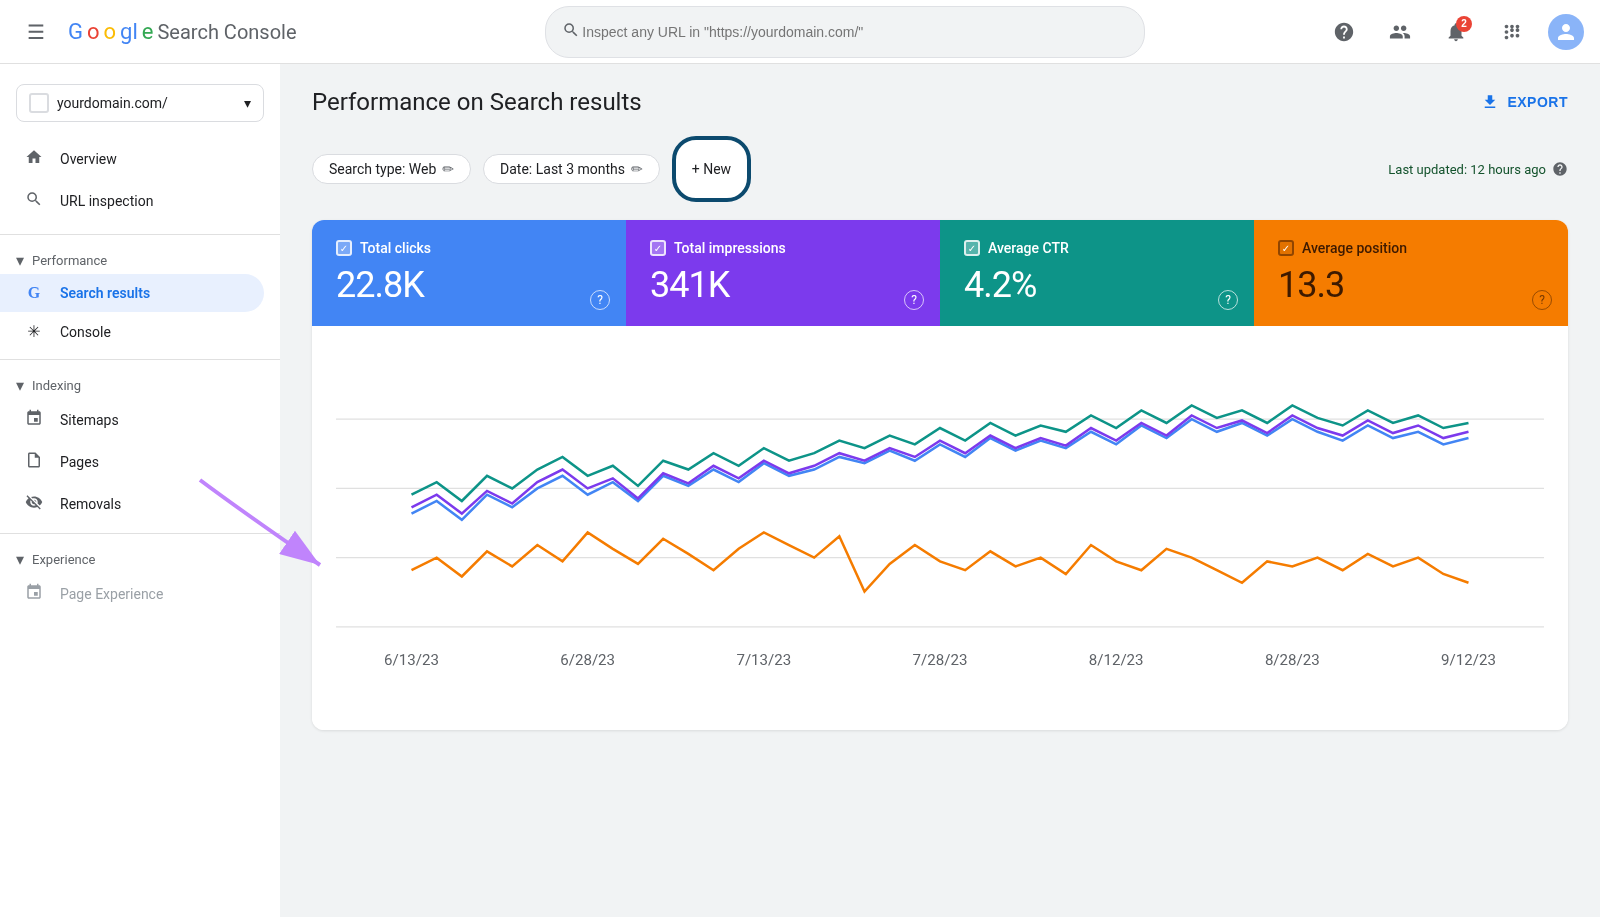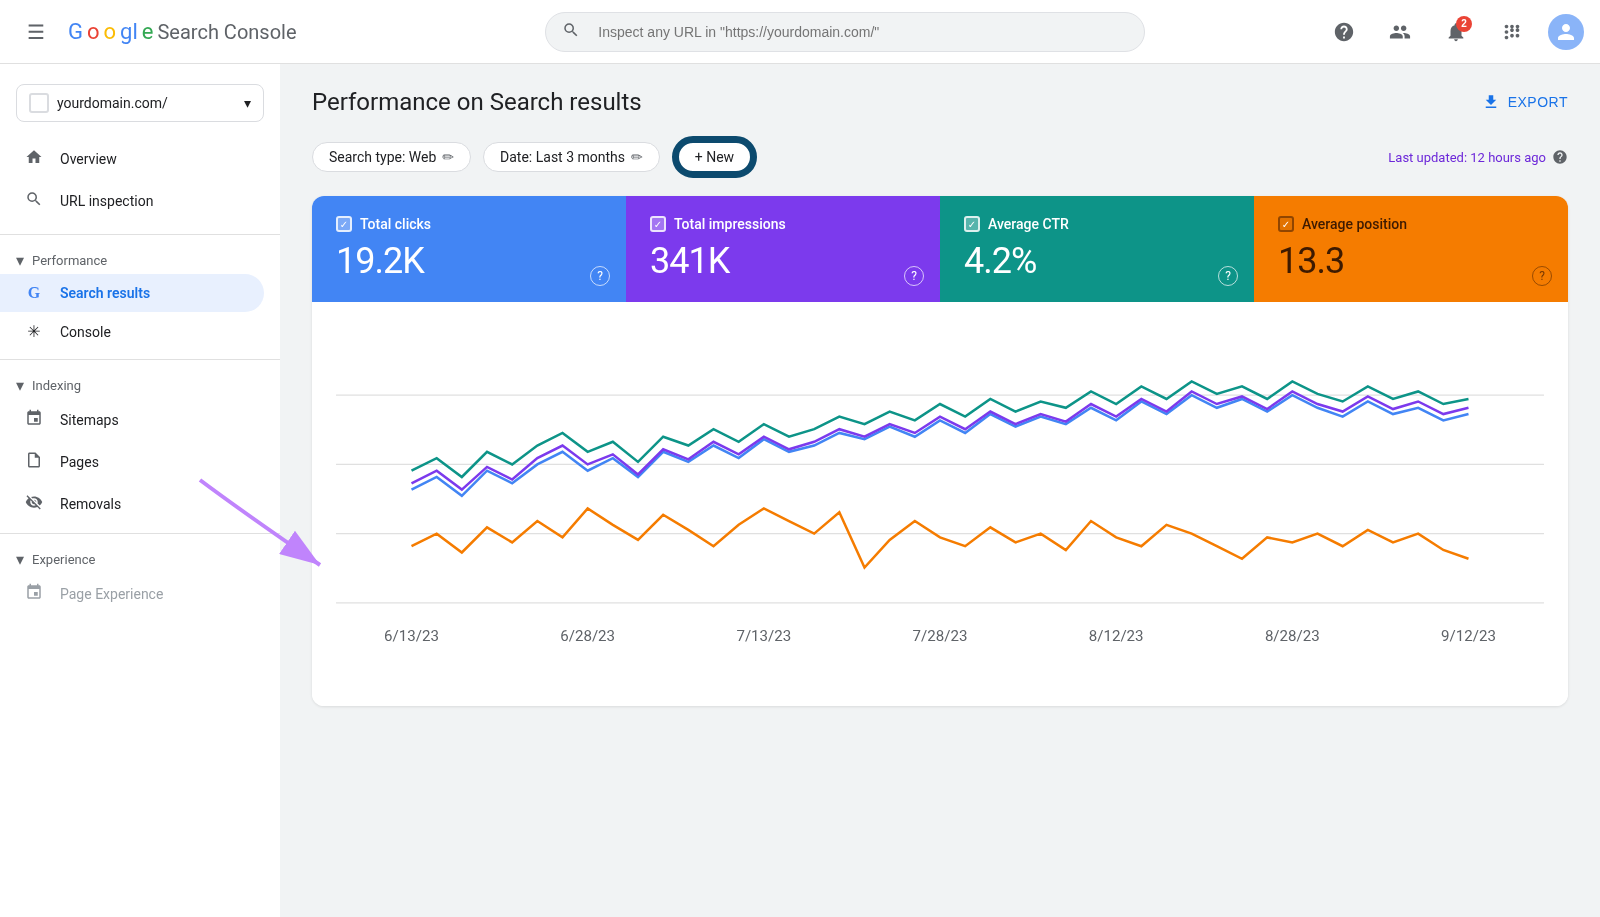--- a/index.html
+++ b/index.html
@@ -23,28 +23,28 @@
       gap: 12px;
       width: 440px;
     }
     .hamburger-icon { cursor: pointer; color: #5f6368; font-size: 20px; }
     .logo-text { display: flex; align-items: center; gap: 4px; font-size: 22px; font-weight: 400; white-space: nowrap; }
     .logo-rest { color: #5f6368; font-size: 20px; }
 
     .search-bar {
       flex: 1;
       max-width: 600px;
-      height: 40px;
+      height: 52px;
       border: 1px solid #dfe1e5;
       border-radius: 24px;
       display: flex;
       align-items: center;
       padding: 0 16px;
       background: #f1f3f4;
-      gap: 18px;
+      gap: 2px;
       margin: 0 auto;
     }
     .search-bar input {
       border: none;
       background: transparent;
       outline: none;
       font-size: 14px;
       color: #202124;
       flex: 1;
     }
@@ -173,21 +173,21 @@
     .page-title { font-size: 24px; font-weight: 400; color: #202124; }
     .export-btn {
       display: flex;
       align-items: center;
       gap: 8px;
       border: none;
       background: transparent;
       cursor: pointer;
       color: #1a73e8;
       font-size: 14px;
-      font-weight: 400;
+      font-weight: 700;
       letter-spacing: 0.5px;
     }
 
     
     .filters-bar {
       display: flex;
       align-items: center;
       gap: 12px;
       margin-bottom: 18px;
     }
@@ -200,32 +200,32 @@
       padding: 6px 16px;
       font-size: 14px;
       cursor: pointer;
       background: #fff;
       color: #202124;
     }
     .filter-chip .edit-icon { color: #5f6368; font-size: 14px; }
     .new-btn {
       display: flex;
       gap: 6px;
-      border: 7px solid #0c4a6e;
+      border: 4px solid #0c4a6e;
       border-radius: 24px;
-      padding: 6px 16px;
+      padding: 21px 16px;
       font-size: 14px;
       cursor: pointer;
       background: #fff;
       color: #202124;
     }
     .last-updated {
       margin-left: auto;
       font-size: 13px;
-      color: #6d28d9;
+      color: #14532d;
       display: flex;
       align-items: center;
       gap: 6px;
     }
 
     
     .metrics-section {
       background: #fff;
       border-radius: 12px;
       overflow: hidden;
@@ -490,21 +490,21 @@
     </div>
 
     <div class="metrics-section">
       <div class="metric-cards">
 
         <div class="metric-card metric-card-blue">
           <div class="metric-label">
             <div class="metric-checkbox">✓</div>
             <span>Total clicks</span>
           </div>
-          <div class="metric-value">19.2K</div>
+          <div class="metric-value">22.8K</div>
           <div class="metric-help">?</div>
         </div>
 
         <div class="metric-card metric-card-purple">
           <div class="metric-label">
             <div class="metric-checkbox">✓</div>
             <span>Total impressions</span>
           </div>
           <div class="metric-value">341K</div>
           <div class="metric-help">?</div>

